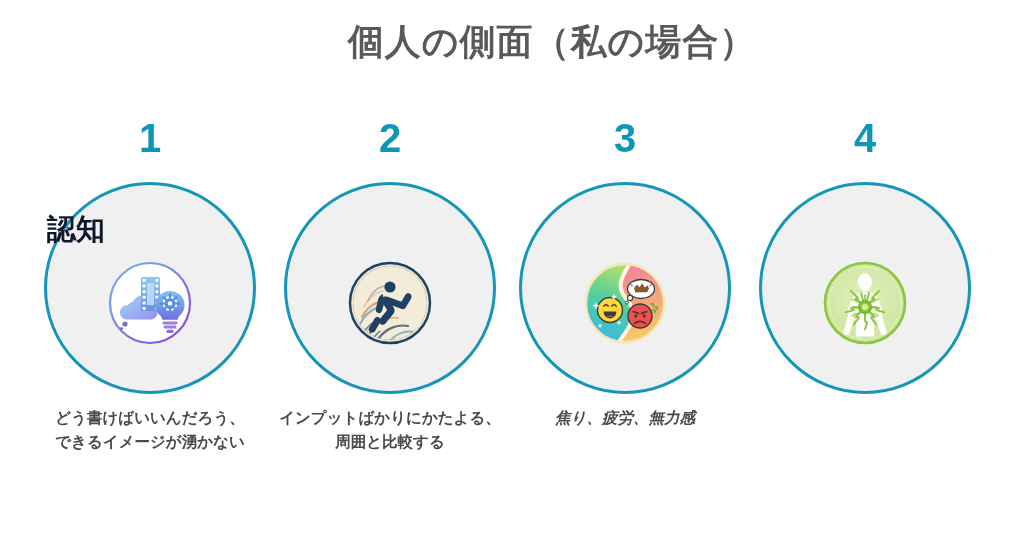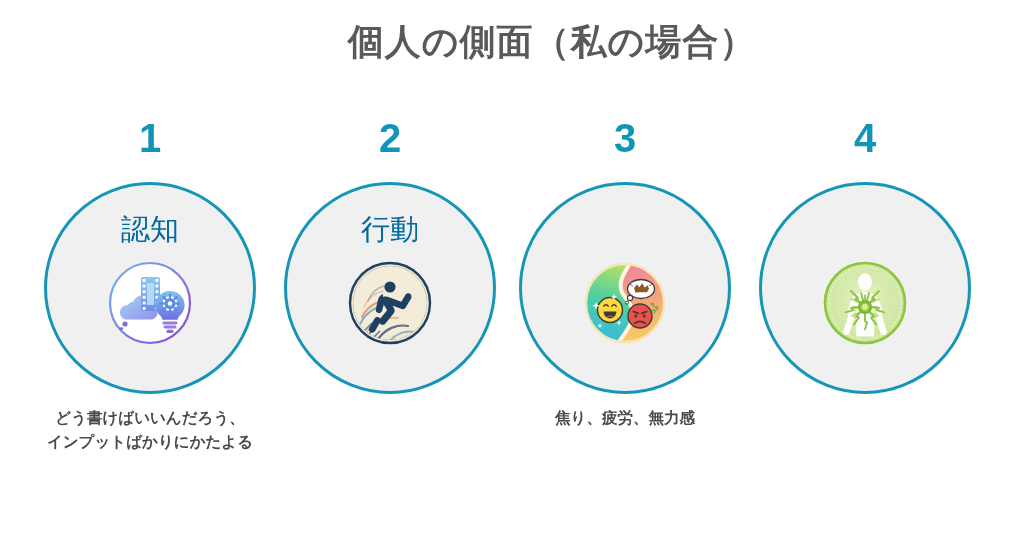--- a/index.html
+++ b/index.html
@@ -80,24 +80,23 @@
     background: #f0f0f0;
     border: 3px solid #1596b8;
     box-sizing: border-box;
   }
 
   .bubble-label {
     position: absolute;
     top: 30px;
     left: 0;
     width: 100%;
-    text-align: center;
     font-size: 29px;
-    font-weight: normal;
-    color: #0369a1;
+    font-weight: bold;
+    color: #0f172a;
     line-height: 1;
     white-space: nowrap;
   }
 
   .bubble-icon {
     position: absolute;
     top: 76px;
     left: 50%;
     margin-left: -42px;
     width: 84px;
@@ -110,21 +109,21 @@
     top: 288px;
     left: -12px;
     width: 280px;
     text-align: center;
     font-size: 15.5px;
     font-weight: bold;
     color: #4a4a4a;
     line-height: 1.55;
     white-space: pre-line;
   }
-  .col-2 .caption { top: 288px; }
+  .col-2 .caption { top: 288px; font-style: italic; }
 </style>
 </head>
 <body>
 
 <div id="slide">
 
   <div class="slide-title">個人の側面（私の場合）</div>
 
   <div class="columns">
 
@@ -194,27 +193,26 @@
               <line x1="68.4" y1="42.5" x2="71" y2="42.5"></line>
               <line x1="55.6" y1="36.1" x2="57.4" y2="37.9"></line>
               <line x1="66.6" y1="47.1" x2="68.4" y2="48.9"></line>
               <line x1="68.4" y1="36.1" x2="66.6" y2="37.9"></line>
               <line x1="57.4" y1="47.1" x2="55.6" y2="48.9"></line>
             </g>
           </svg>
         </div>
       </div>
       <div class="caption">どう書けばいいんだろう、
-インプットばかりにかたよる</div>
+できるイメージが湧かない</div>
     </div>
 
     <div class="column col-1">
       <div class="step-number">2</div>
       <div class="bubble">
-        <div class="bubble-label">行動</div>
         <div class="bubble-icon">
           <svg viewBox="0 0 84 84" xmlns="http://www.w3.org/2000/svg">
             <defs>
               <clipPath id="clip2">
                   <circle cx="42" cy="42" r="37"></circle>
                 </clipPath>
             </defs>
             <circle cx="42" cy="42" r="40" fill="#efe7cf"></circle>
             <circle cx="42" cy="42" r="40" fill="none" stroke="#1f3f63" stroke-width="2.4"></circle>
             <circle cx="42" cy="42" r="36.4" fill="none" stroke="#1f3f63" stroke-width="1.2" opacity="0.7"></circle>
@@ -238,20 +236,22 @@
 
               <g fill="#1f3f63">
                 <circle cx="42" cy="26" r="5.6"></circle>
                 <path d="M35 33c-2.6 1.2-4.4 3.2-5 5.8l-2.2 9.4c-.4 1.8.7 3.5 2.5 3.9 1.8.4 3.5-.7 3.9-2.5l1.5-6.4 3.4 6.1-7.2 8.6c-1.3 1.5-1.1 3.8.5 5 1.5 1.3 3.8 1.1 5-.5l8.2-9.8c1.2-1.4 1.4-3.4.5-5l-1.6-3 9.2 3.4c1.5.6 3.2 0 4-1.4l5.4-9.2c.9-1.6.4-3.7-1.2-4.6-1.6-.9-3.7-.4-4.6 1.2l-4 6.8-11.6-4.4c-2.4-.9-4.5-1.1-6.7-.4z"></path>
                 <path d="M31 56.5c-1.6-.9-3.7-.3-4.6 1.3l-5.2 9c-.9 1.6-.3 3.7 1.3 4.6 1.6.9 3.7.3 4.6-1.3l5.2-9c.9-1.6.3-3.7-1.3-4.6z"></path>
               </g>
             </g>
           </svg>
         </div>
       </div>
+      <div class="caption">インプットばかりにかたよる、
+周囲と比較する</div>
     </div>
 
     <div class="column col-2">
       <div class="step-number">3</div>
       <div class="bubble">
         <div class="bubble-icon">
           <svg viewBox="0 0 84 84" xmlns="http://www.w3.org/2000/svg">
             <defs>
               <clipPath id="clip3">
                   <circle cx="42" cy="42" r="39"></circle>

